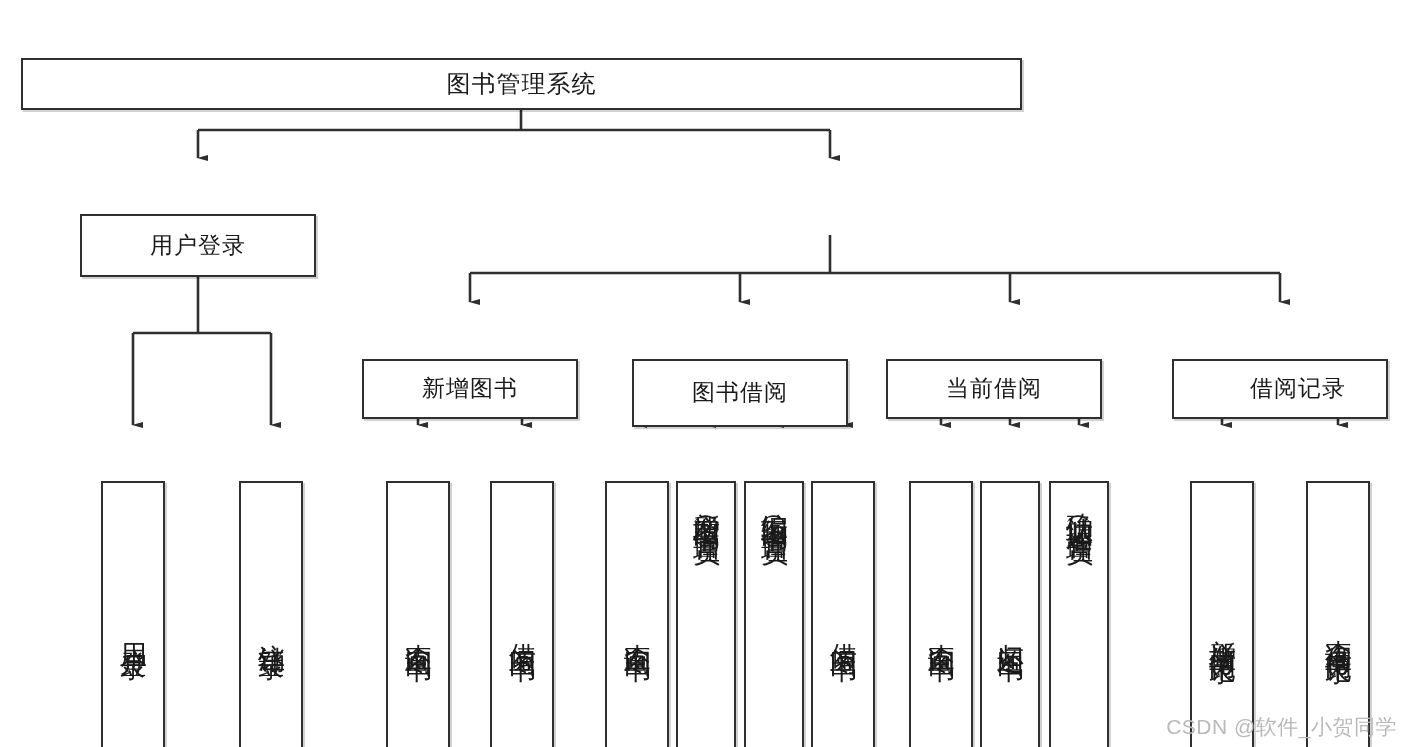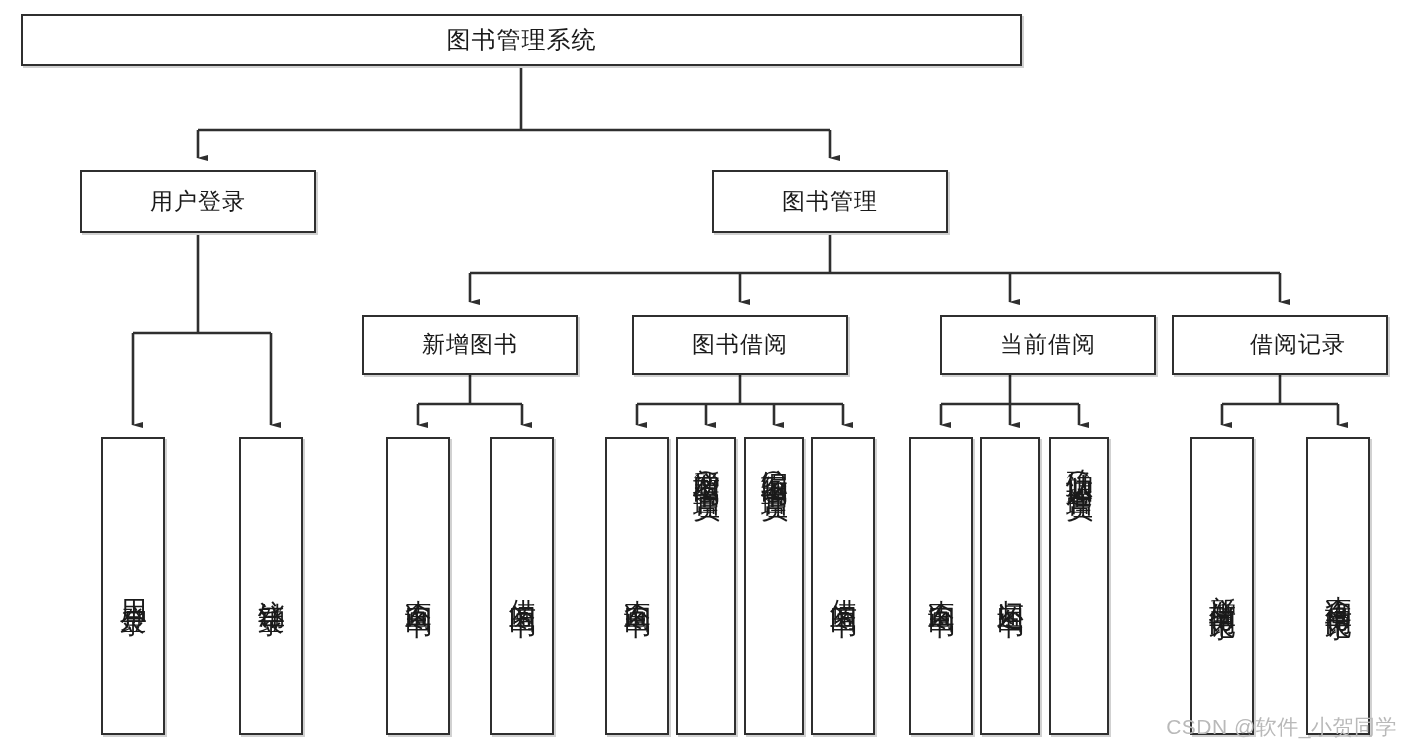--- a/index.html
+++ b/index.html
@@ -28,20 +28,21 @@
   .node {
     position: absolute;
     box-sizing: border-box;
     background: #ffffff;
     border: 2px solid #2f2f2f;
     box-shadow: 2px 2px 0 rgba(0,0,0,0.18);
     display: flex;
     align-items: center;
     justify-content: center;
     color: #1a1a1a;
+    margin-top: 44px;
   }
   .node .label {
     line-height: 1.18;
     text-align: center;
     white-space: pre;
   }
   
   .node.horiz .label {
     font-size: 23px;
     letter-spacing: 1px;
@@ -131,31 +132,28 @@
     </g>
   </svg>
 
   <div class="node root horiz" style="left:21px; top:14px; width:1001px; height:52px;">
     <span class="label">图书管理系统</span>
   </div>
 
   <div class="node horiz" style="left:80px; top:170px; width:236px; height:63px;">
     <span class="label">用户登录</span>
   </div>
-  <div class="node horiz" style="left:712px; top:170px; width:236px; height:63px;">
-    <span class="label">图书管理</span>
-  </div>
 
   <div class="node horiz" style="left:362px; top:315px; width:216px; height:60px;">
     <span class="label">新增图书</span>
   </div>
-  <div class="node horiz" style="left:632px; top:315px; width:216px; height:60px;">
+  <div class="node horiz" style="left:632px; top:315px; width:216px; height:68px;">
     <span class="label">图书借阅</span>
   </div>
-  <div class="node horiz" style="left:940px; top:315px; width:216px; height:60px;">
+  <div class="node horiz" style="left:886px; top:315px; width:216px; height:60px;">
     <span class="label">当前借阅</span>
   </div>
   <div class="node horiz" style="left:1172px; top:315px; width:216px; height:60px;padding-left:36px;">
     <span class="label">借阅记录</span>
   </div>
 
   <div class="node vert mid" style="left:101px; top:437px; width:64px; height:298px;">
     <span class="label">用户登录</span>
   </div>
   <div class="node vert mid" style="left:239px; top:437px; width:64px; height:298px;">

